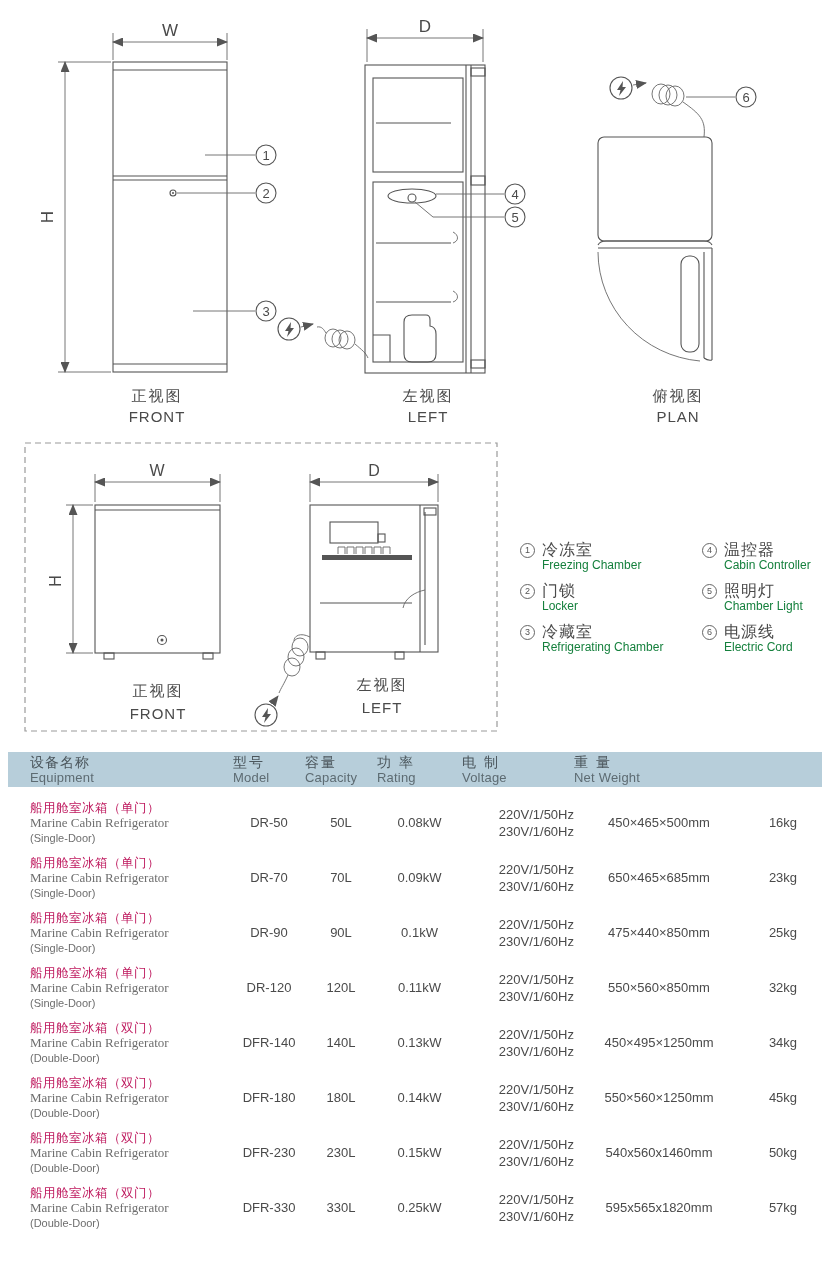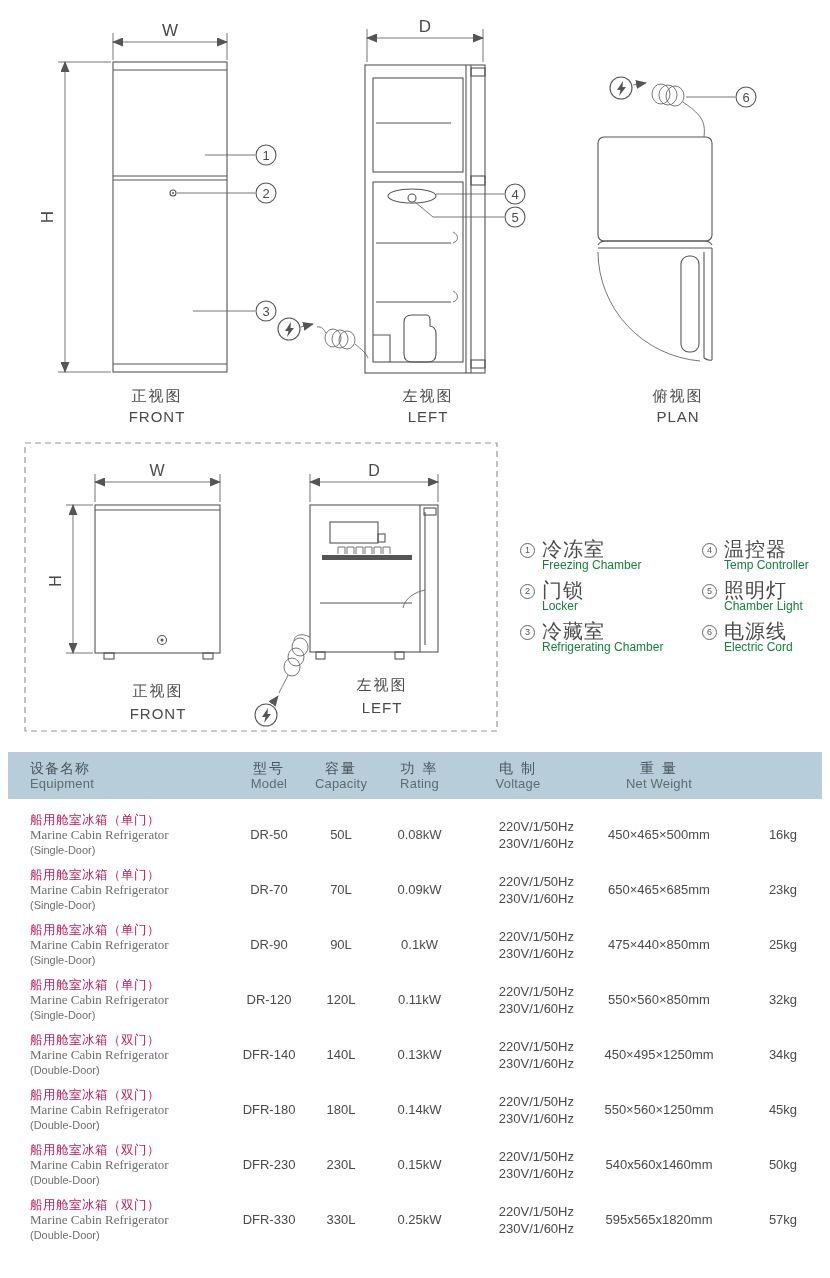--- a/index.html
+++ b/index.html
@@ -11,28 +11,28 @@
   .thin{stroke:#666;fill:none;stroke-width:0.9;}
   .fillbar{fill:#555;stroke:none;}
 
   
   .legend{position:absolute;left:520px;top:541px;display:flex;gap:14px;}
   .legend-col{width:168px;}
   .legend-item{display:flex;align-items:flex-start;margin-bottom:9px;}
   .lnum{flex:0 0 auto;width:13px;height:13px;border:1px solid #666;border-radius:50%;
         font-size:9px;line-height:13px;text-align:center;color:#555;margin-top:2px;}
   .ltext{margin-left:7px;}
-  .lcn{font-size:20px;color:#4a4a4a;line-height:17px;letter-spacing:1px;}
+  .lcn{font-size:16px;color:#4a4a4a;line-height:17px;letter-spacing:1px;}
   .len{font-size:12px;color:#15803d;line-height:15px;}
 
   
   .spec-table{position:absolute;left:8px;top:752px;width:814px;}
   .thead{display:grid;grid-template-columns:225px 72px 72px 85px 112px 170px 78px;
-         background:#b7ceda;height:47px;align-items:center;}
-  .hcell{text-align:center;}
+         background:#b7ceda;height:35px;align-items:center;}
+  .hcell{}
   .hcell .hcn{font-size:14px;color:#4b565c;letter-spacing:2px;line-height:17px;}
   .hcell .hen{font-size:13px;color:#5d6b72;line-height:14px;letter-spacing:0.2px;}
   .hcell.h-equip{text-align:left;padding-left:22px;}
   .hcell.h-equip .hcn{letter-spacing:1px;}
   .tbody{margin-top:8px;}
   .trow{display:grid;grid-template-columns:225px 72px 72px 85px 112px 170px 78px;
         height:55px;align-items:center;}
   .cell{text-align:center;font-size:13px;color:#4a4a4a;}
   .c-equip{text-align:left;padding-left:22px;}
   .r-cn{font-size:12.5px;color:#be185d;line-height:15px;letter-spacing:0.5px;}
@@ -270,21 +270,21 @@
             <div class="lcn">冷藏室</div>
         <div class="len">Refrigerating Chamber</div>
           </div>
       </div>
     </div>
     <div class="legend-col">
       <div class="legend-item">
         <span class="lnum">4</span>
         <div class="ltext">
             <div class="lcn">温控器</div>
-        <div class="len">Temp Controller</div>
+        <div class="len">Cabin Controller</div>
           </div>
       </div>
       <div class="legend-item">
         <span class="lnum">5</span>
         <div class="ltext">
             <div class="lcn">照明灯</div>
         <div class="len">Chamber Light</div>
           </div>
       </div>
       <div class="legend-item">

